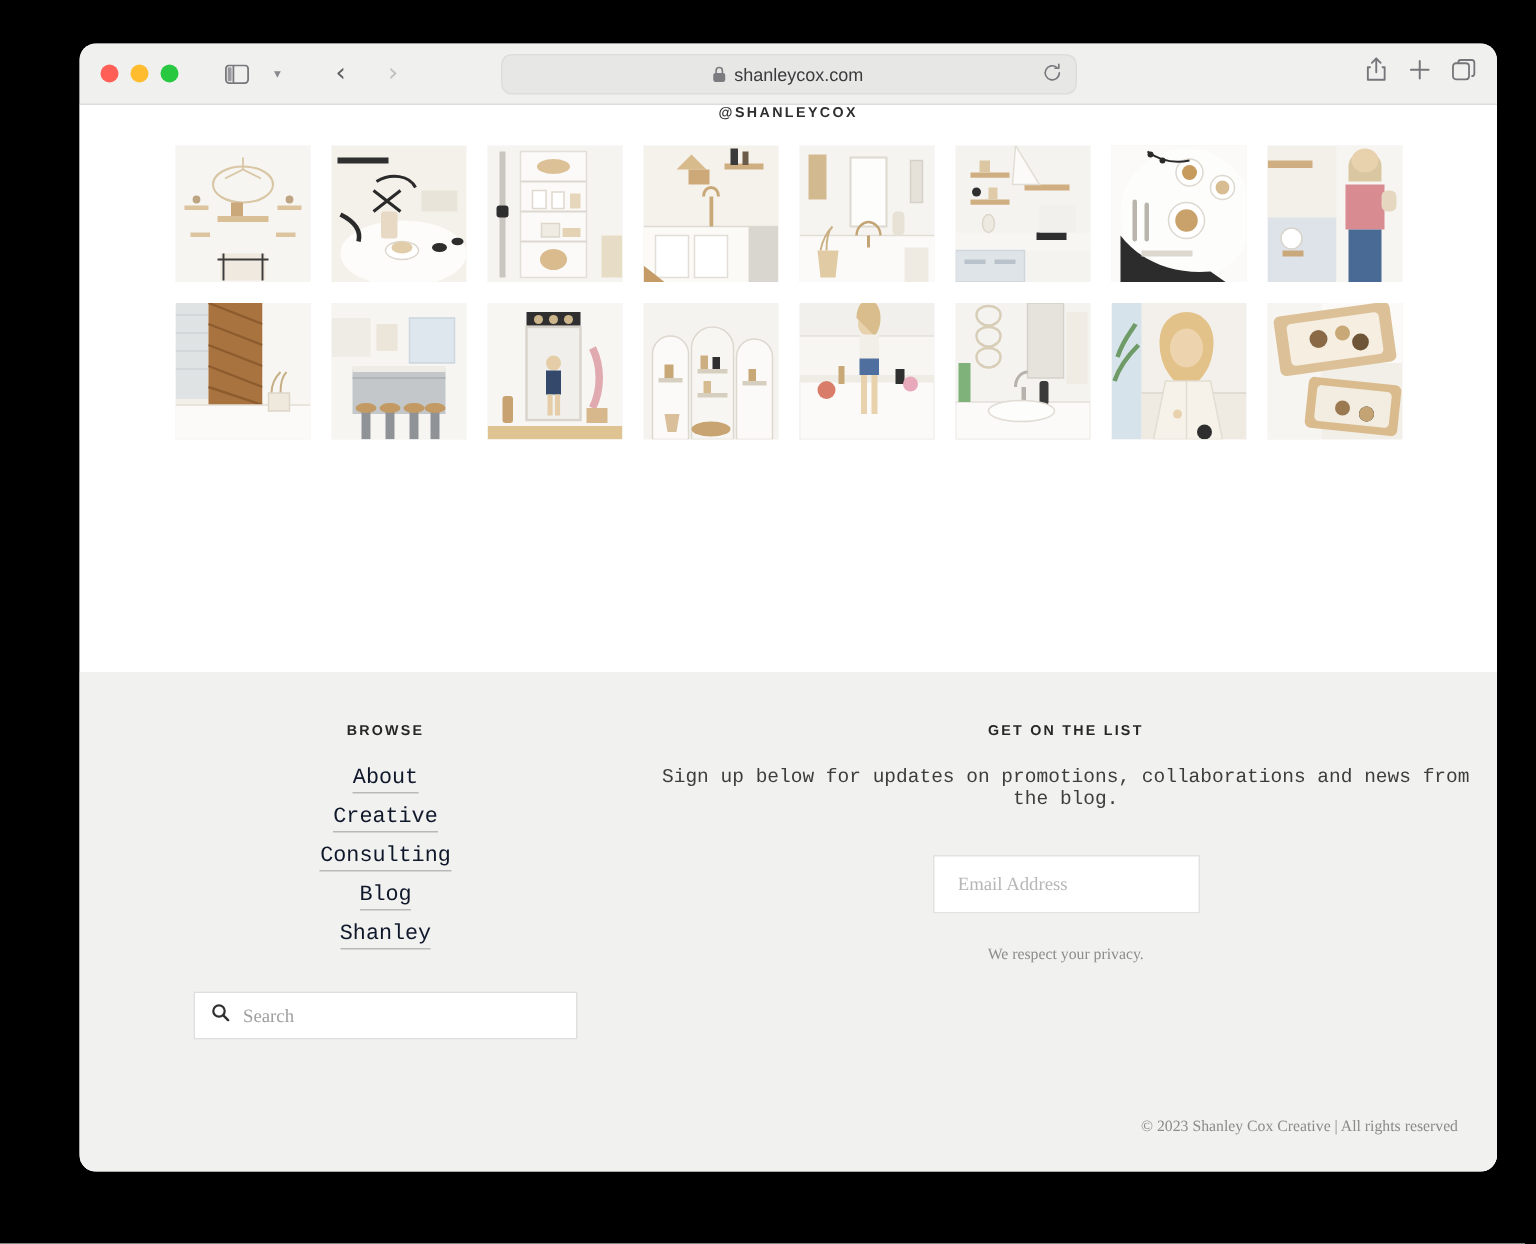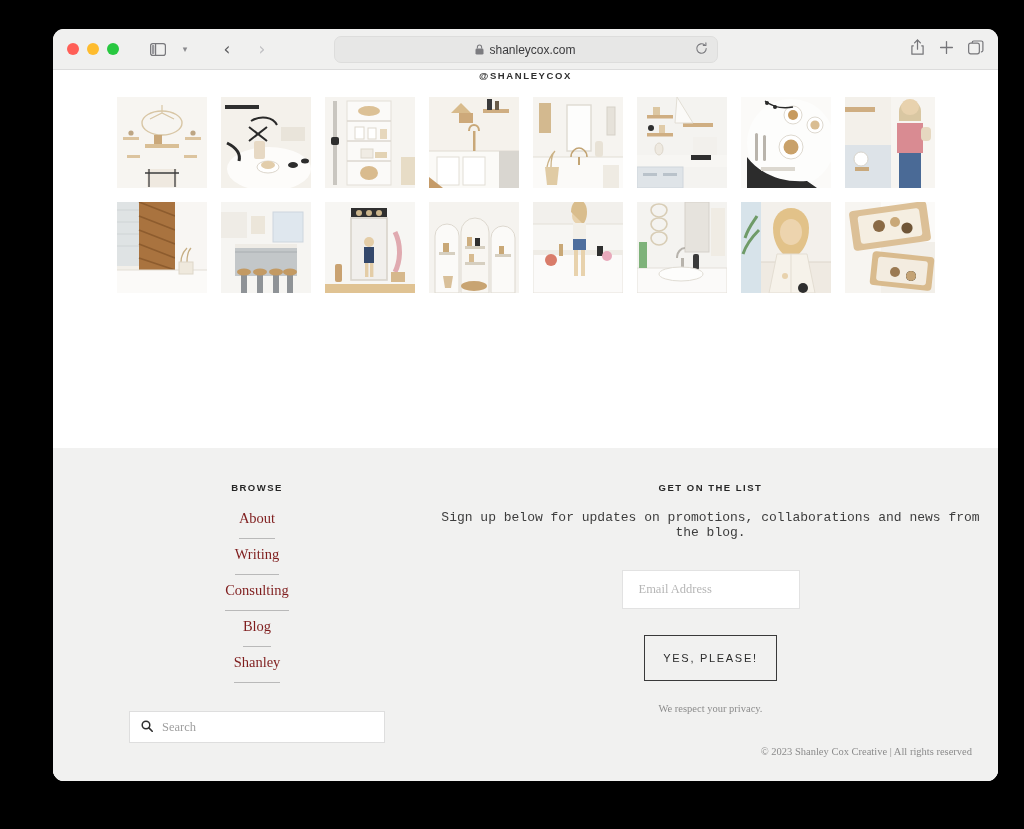--- a/index.html
+++ b/index.html
@@ -146,26 +146,26 @@
     color:#262626;
     font-family:"Liberation Sans", sans-serif;
   }
 
   #browse-links{
     list-style:none;
     margin-top:16px;
   }
   #browse-links li{ margin-bottom:6px; }
   .browse-link{
-    font-family:Liberation Serif, serif;
+    font-family:Liberation Mono, monospace;
     font-size:14.5px;
-    color:#7f1d1d;
+    color:#0f172a;
     text-decoration:none;
     border-bottom:1px solid #b9b9b9;
-    padding-bottom:12px;
+    padding-bottom:1px;
     display:inline-block;
     line-height:15px;
   }
 
   #search-wrap{
     margin-top:28px;
     display:flex; justify-content:center;
   }
   #search-box{
     width:256px; height:32px;
@@ -609,21 +609,21 @@
       <div id="footer">
         <div id="footer-cols">
 
           <div id="browse-col">
             <div class="col-heading">BROWSE</div>
             <ul id="browse-links">
               <li>
                 <a class="browse-link" href="#">About</a>
               </li>
               <li>
-                <a class="browse-link" href="#">Writing</a>
+                <a class="browse-link" href="#">Creative</a>
               </li>
               <li>
                 <a class="browse-link" href="#">Consulting</a>
               </li>
               <li>
                 <a class="browse-link" href="#">Blog</a>
               </li>
               <li>
                 <a class="browse-link" href="#">Shanley</a>
               </li>
@@ -639,21 +639,20 @@
                 </span>
                 <input id="search-input" type="text" placeholder="Search" style="">
               </div>
             </div>
           </div>
 
           <div id="list-col">
             <div class="col-heading">GET ON THE LIST</div>
             <div id="list-desc">Sign up below for updates on promotions, collaborations and news from the blog.</div>
             <input id="email-input" type="email" placeholder="Email Address" style="">
-            <button id="subscribe-btn">YES, PLEASE!</button>
             <div id="privacy-note">We respect your privacy.</div>
           </div>
 
         </div>
 
         <div id="copyright">© 2023 Shanley Cox Creative  |  All rights reserved</div>
       </div>
 
     </div>
   </div>

